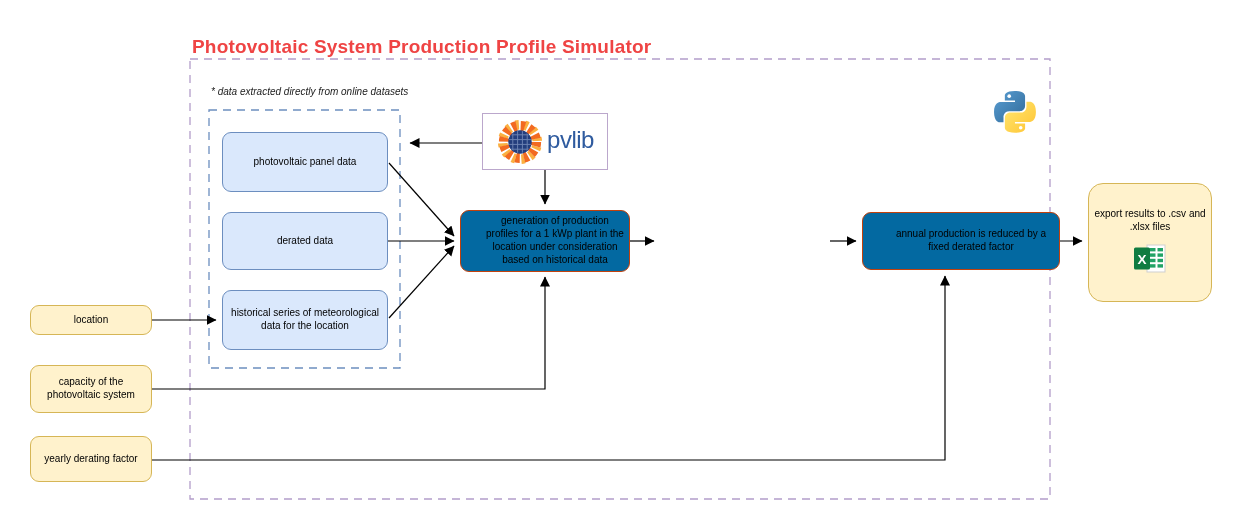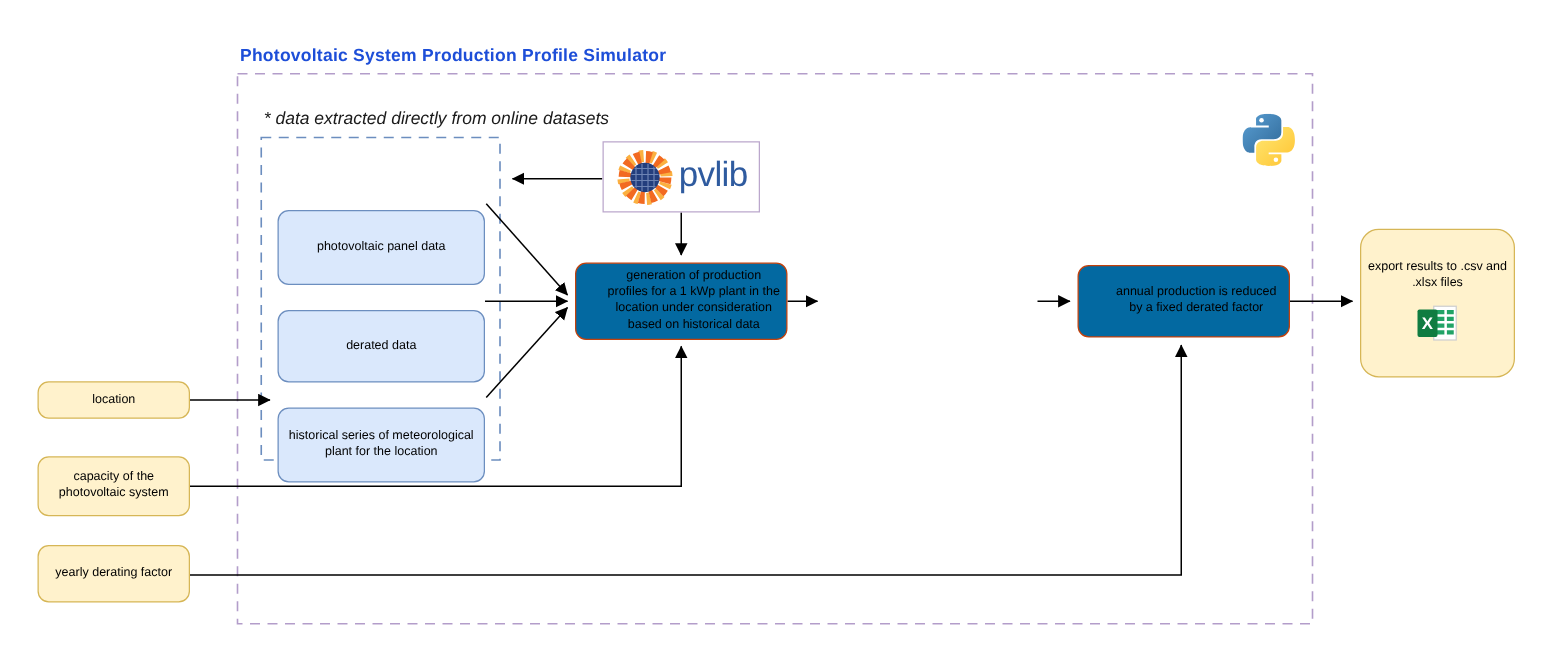--- a/index.html
+++ b/index.html
@@ -6,42 +6,42 @@
   .stage{
     position:relative;
     width:1241px;height:531px;
     background:#ffffff;
     font-family:"Liberation Sans", sans-serif;
     overflow:hidden;
   }
   svg.overlay{position:absolute;left:0;top:0;}
   .title{
     position:absolute;left:192px;top:36px;
-    font-size:14px;font-weight:bold;color:#1d4ed8;
+    font-size:19px;font-weight:bold;color:#ef4444;
     letter-spacing:.2px;white-space:nowrap;
   }
   .note{
     position:absolute;left:211px;top:86px;
-    font-size:14px;font-style:italic;color:#1a1a1a;white-space:nowrap;text-align:right;
+    font-size:10px;font-style:italic;color:#1a1a1a;white-space:nowrap;text-align:right;
   }
   .node{
     position:absolute;box-sizing:border-box;
     display:flex;align-items:center;justify-content:center;
     text-align:center;font-size:10px;color:#000;
     border-radius:9px;padding:3px 5px;line-height:1.28;
   }
-  .blue{background:#dae8fc;border:1px solid #6c8ebf;margin-top:36px;}
+  .blue{background:#dae8fc;border:1px solid #6c8ebf;}
   .purple{background:#0369a1;border:1px solid #c2410c;padding-left:25px;}
   .yellow{background:#fff2cc;border:1px solid #d6b656;}
   .pvlib-box{
     position:absolute;box-sizing:border-box;
     background:#ffffff;border:1px solid #bba7cc;
     display:flex;align-items:center;justify-content:center;gap:3px;
   }
-  .pvlib-word{font-size:28px;color:#2f5b9f;letter-spacing:-.5px;line-height:1;padding-bottom:4px;}
+  .pvlib-word{font-size:24px;color:#2f5b9f;letter-spacing:-.5px;line-height:1;padding-bottom:4px;}
   .export{flex-direction:column;justify-content:flex-start;padding-top:24px;border-radius:15px;gap:9px;}
   .logo-abs{position:absolute;}
   .icon-wrap{display:inline-flex;}
 </style>
 </head>
 <body>
 
 <div class="stage">
 
   <svg class="overlay" width="1241" height="531" viewBox="0 0 1241 531">
@@ -70,27 +70,27 @@
   <div class="title">Photovoltaic System Production Profile Simulator</div>
   <div class="note">* data extracted directly from online datasets</div>
 
   <div class="node blue" style="left:222px;top:132px;width:166px;height:60px">
     <span>photovoltaic panel data</span>
   </div>
   <div class="node blue" style="left:222px;top:212px;width:166px;height:58px">
     <span>derated data</span>
   </div>
   <div class="node blue" style="left:222px;top:290px;width:166px;height:60px">
-    <span>historical series of meteorological plant for the location</span>
+    <span>historical series of meteorological data for the location</span>
   </div>
 
   <div class="node purple" style="left:460px;top:210px;width:170px;height:62px">
     <span>generation of production profiles for a 1 kWp plant in the location under consideration based on historical data</span>
   </div>
-  <div class="node purple" style="left:862px;top:212px;width:170px;height:58px">
+  <div class="node purple" style="left:862px;top:212px;width:198px;height:58px">
     <span>annual production is reduced by a fixed derated factor</span>
   </div>
 
   <div class="node yellow" style="left:30px;top:305px;width:122px;height:30px">
     <span>location</span>
   </div>
   <div class="node yellow" style="left:30px;top:365px;width:122px;height:48px">
     <span>capacity of the photovoltaic system</span>
   </div>
   <div class="node yellow" style="left:30px;top:436px;width:122px;height:46px">

